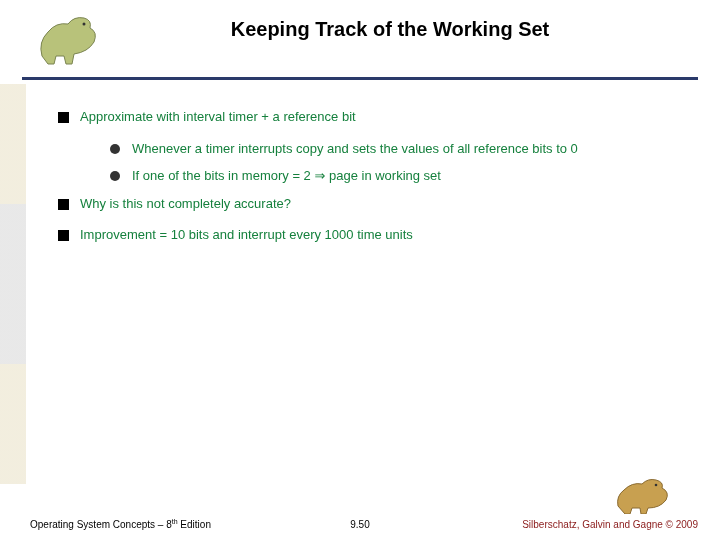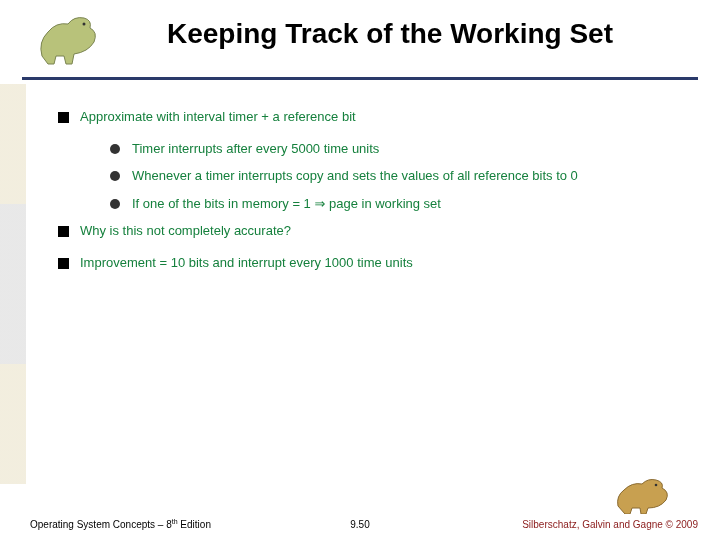--- a/index.html
+++ b/index.html
@@ -14,21 +14,21 @@
     width: 720px;
     height: 540px;
     position: relative;
     padding: 18px 30px 0 30px;
   }
   .header {
     position: relative;
     height: 62px;
   }
   .title {
-    font-size: 28px;
+    font-size: 20px;
     font-weight: bold;
     color: #000;
     text-align: center;
     padding-left: 60px;
   }
   .underline {
     position: absolute;
     left: -8px;
     right: -8px;
     bottom: 0;
@@ -134,23 +134,22 @@
     <svg class="dino-top" viewBox="0 0 70 56">
       <path d="M8 44 Q4 30 14 20 Q22 10 34 12 Q40 4 50 6 Q58 8 56 16 Q64 20 60 30 Q54 40 40 42 L38 52 L32 52 L30 44 L22 44 L20 52 L14 52 Z" fill="#b8c27a" stroke="#7a8450" stroke-width="1"></path>
       <circle cx="50" cy="12" r="1.5" fill="#333"></circle>
     </svg>
     <div class="title">Keeping Track of the Working Set</div>
     <div class="underline"></div>
   </div>
 
   <div class="content">
     <div class="l1">Approximate with interval timer + a reference bit</div>
-    <div class="l2">Timer interrupts after every 5000 time units</div>
     <div class="l2">Whenever a timer interrupts copy and sets the values of all reference bits to 0</div>
-    <div class="l2">If one of the bits in memory = 1 ⇒ page in working set</div>
+    <div class="l2">If one of the bits in memory = 2 ⇒ page in working set</div>
     <div class="l1">Why is this not completely accurate?</div>
     <div class="l1">Improvement = 10 bits and interrupt every 1000 time units</div>
   </div>
 
   <svg class="dino-bottom" viewBox="0 0 64 40">
     <path d="M4 32 Q2 22 10 16 Q18 8 28 10 Q34 4 42 6 Q50 8 48 14 Q56 18 52 26 Q46 34 34 34 L32 40 L27 40 L26 34 L18 34 L16 40 L11 40 Z" fill="#c8a050" stroke="#8a6a30" stroke-width="1"></path>
     <circle cx="42" cy="11" r="1.3" fill="#333"></circle>
   </svg>
 
   <div class="footer">

